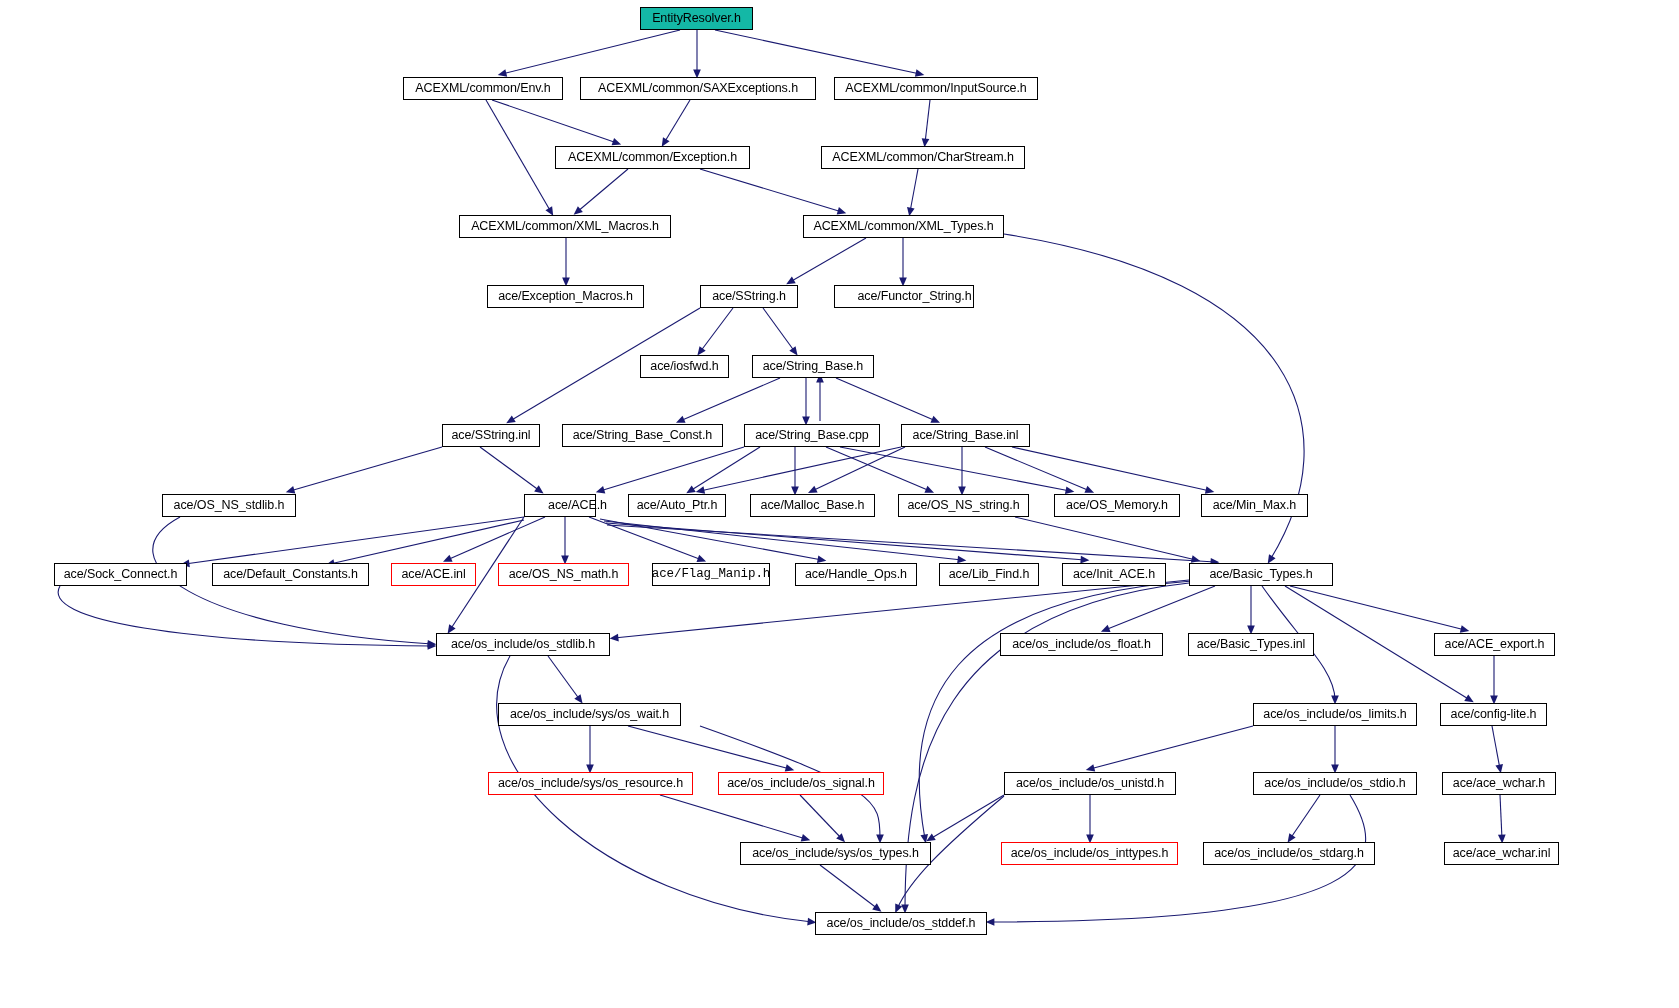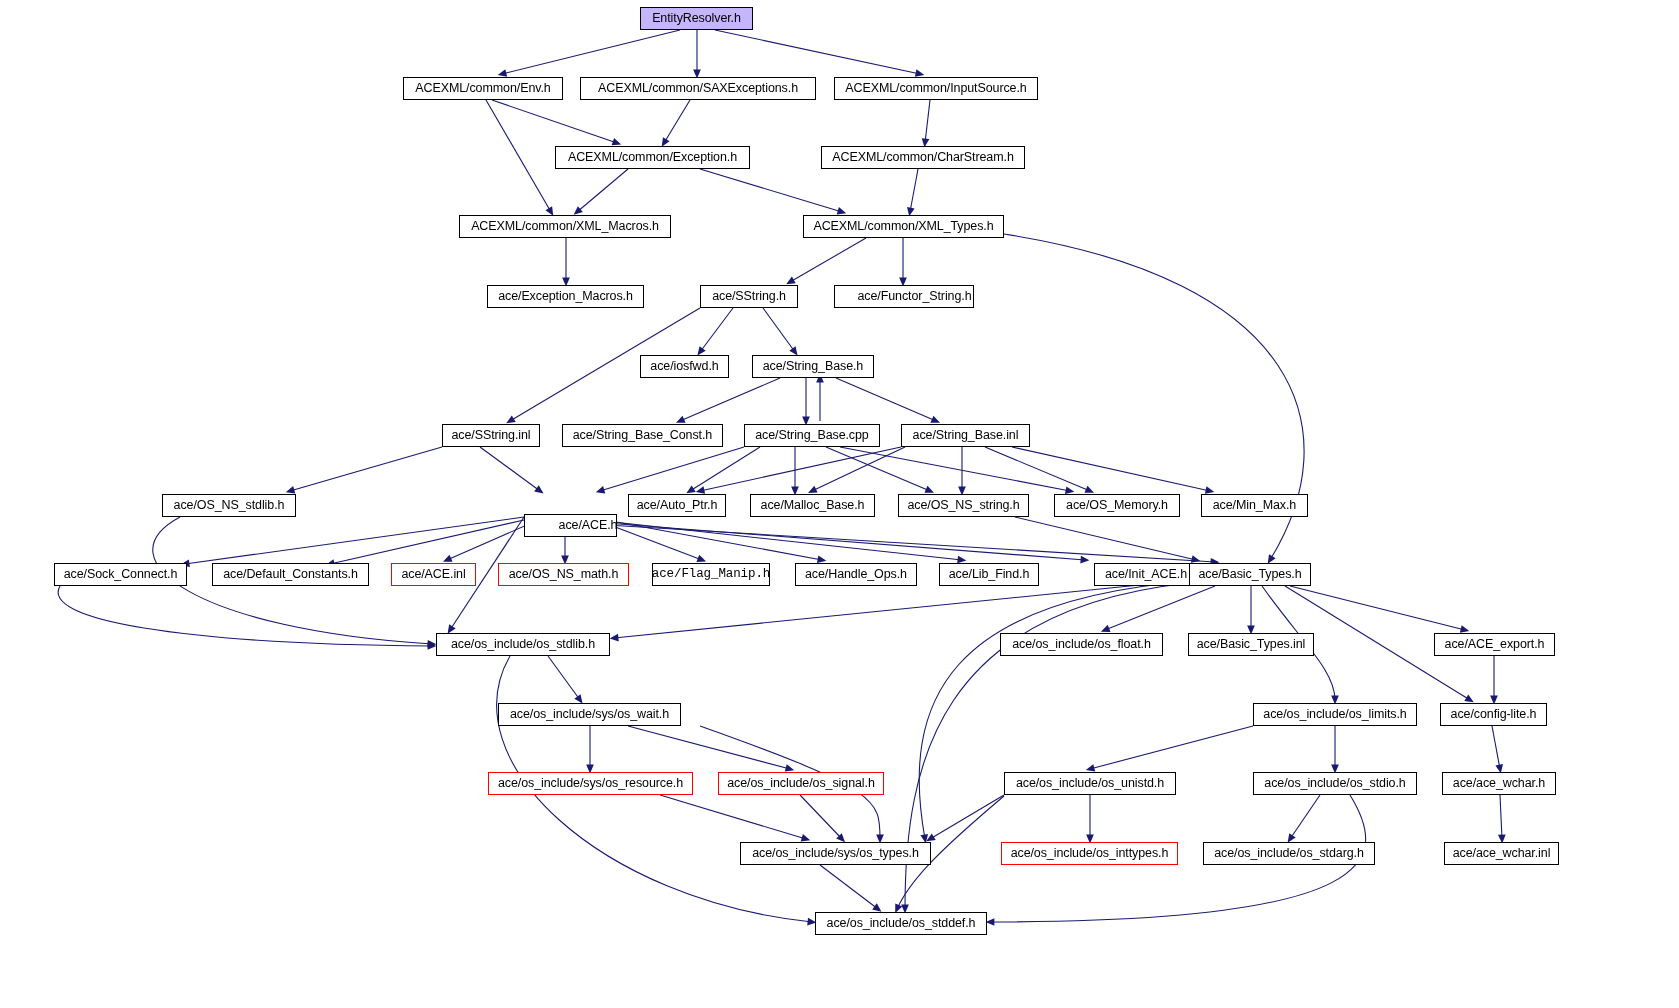--- a/index.html
+++ b/index.html
@@ -31,21 +31,21 @@
     line-height: 1;
     display: flex;
     align-items: center;
     justify-content: center;
     white-space: nowrap;
     padding: 0 7px;
     height: 23px;
     letter-spacing: -0.1px;
   }
   .node.root {
-    background: #c4b5fd;
+    background: #14b8a6;
     border-color: #000000;
   }
   .node.warn {
     border-color: #ff0000;
   }
   .node-label {
     display: block;
   }
 </style>
 </head>
@@ -181,21 +181,21 @@
       </div>
       <div class="node" style="left: 744px; top: 424px; width: 136px;">
         <span class="node-label">ace/String_Base.cpp</span>
       </div>
       <div class="node" style="left: 901px; top: 424px; width: 129px;">
         <span class="node-label">ace/String_Base.inl</span>
       </div>
       <div class="node" style="left: 162px; top: 494px; width: 134px;">
         <span class="node-label">ace/OS_NS_stdlib.h</span>
       </div>
-      <div class="node" style="left: 524px; top: 514px; width: 93px; padding-left: 42px;">
+      <div class="node" style="left: 524px; top: 494px; width: 72px; padding-left: 42px;">
         <span class="node-label">ace/ACE.h</span>
       </div>
       <div class="node" style="left: 628px; top: 494px; width: 98px;">
         <span class="node-label">ace/Auto_Ptr.h</span>
       </div>
       <div class="node" style="left: 750px; top: 494px; width: 125px;">
         <span class="node-label">ace/Malloc_Base.h</span>
       </div>
       <div class="node" style="left: 898px; top: 494px; width: 131px;">
         <span class="node-label">ace/OS_NS_string.h</span>
@@ -220,24 +220,24 @@
       </div>
       <div class="node" style="left: 652px; top: 563px; width: 118px; font-family: Liberation Mono, monospace;">
         <span class="node-label">ace/Flag_Manip.h</span>
       </div>
       <div class="node" style="left: 795px; top: 563px; width: 122px; justify-content: center;">
         <span class="node-label">ace/Handle_Ops.h</span>
       </div>
       <div class="node" style="left: 939px; top: 563px; width: 100px;">
         <span class="node-label">ace/Lib_Find.h</span>
       </div>
-      <div class="node" style="left: 1062px; top: 563px; width: 104px; margin-left: 32px;">
+      <div class="node" style="left: 1062px; top: 563px; width: 104px;">
         <span class="node-label">ace/Init_ACE.h</span>
       </div>
-      <div class="node" style="left: 1189px; top: 563px; width: 122px;">
+      <div class="node" style="left: 1189px; top: 563px; width: 144px;">
         <span class="node-label">ace/Basic_Types.h</span>
       </div>
       <div class="node" style="left: 436px; top: 633px; width: 174px;">
         <span class="node-label">ace/os_include/os_stdlib.h</span>
       </div>
       <div class="node" style="left: 1000px; top: 633px; width: 163px;">
         <span class="node-label">ace/os_include/os_float.h</span>
       </div>
       <div class="node" style="left: 1188px; top: 633px; width: 126px;">
         <span class="node-label">ace/Basic_Types.inl</span>

